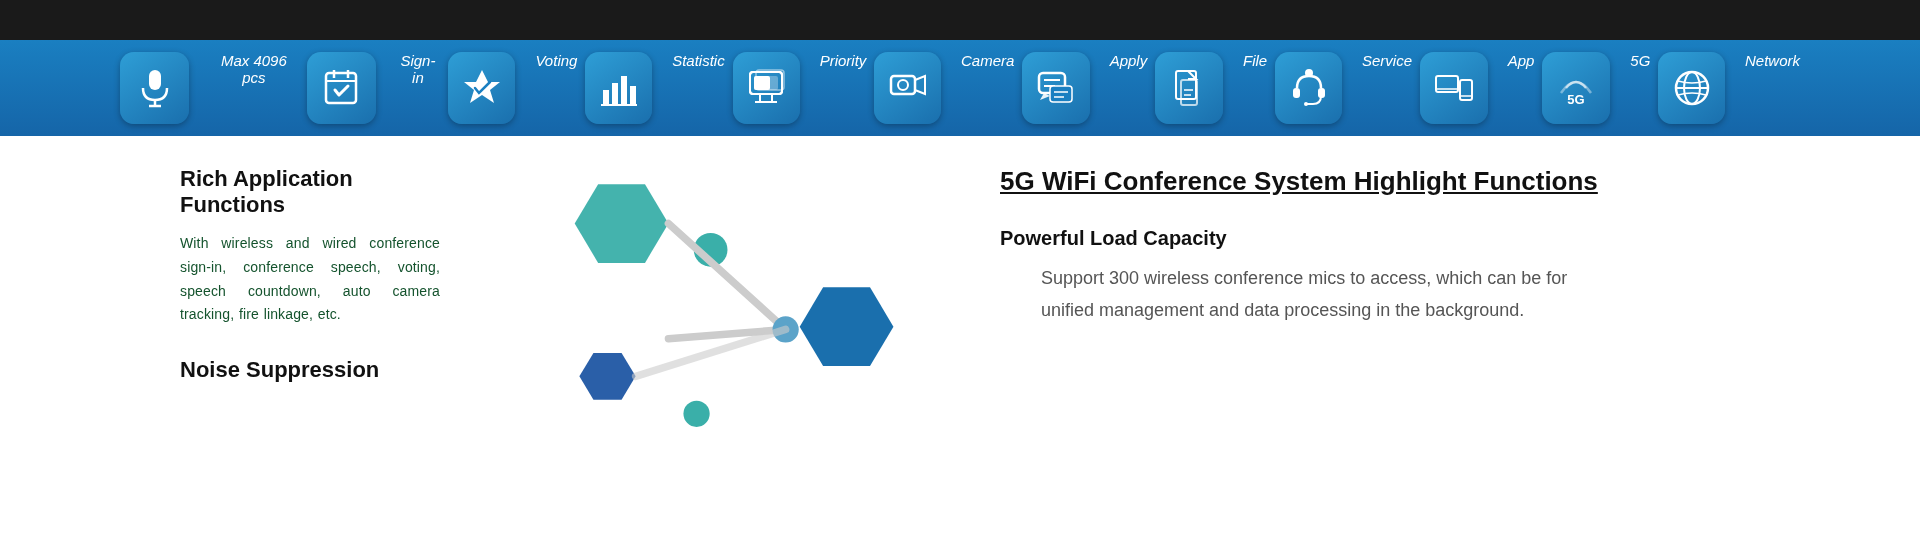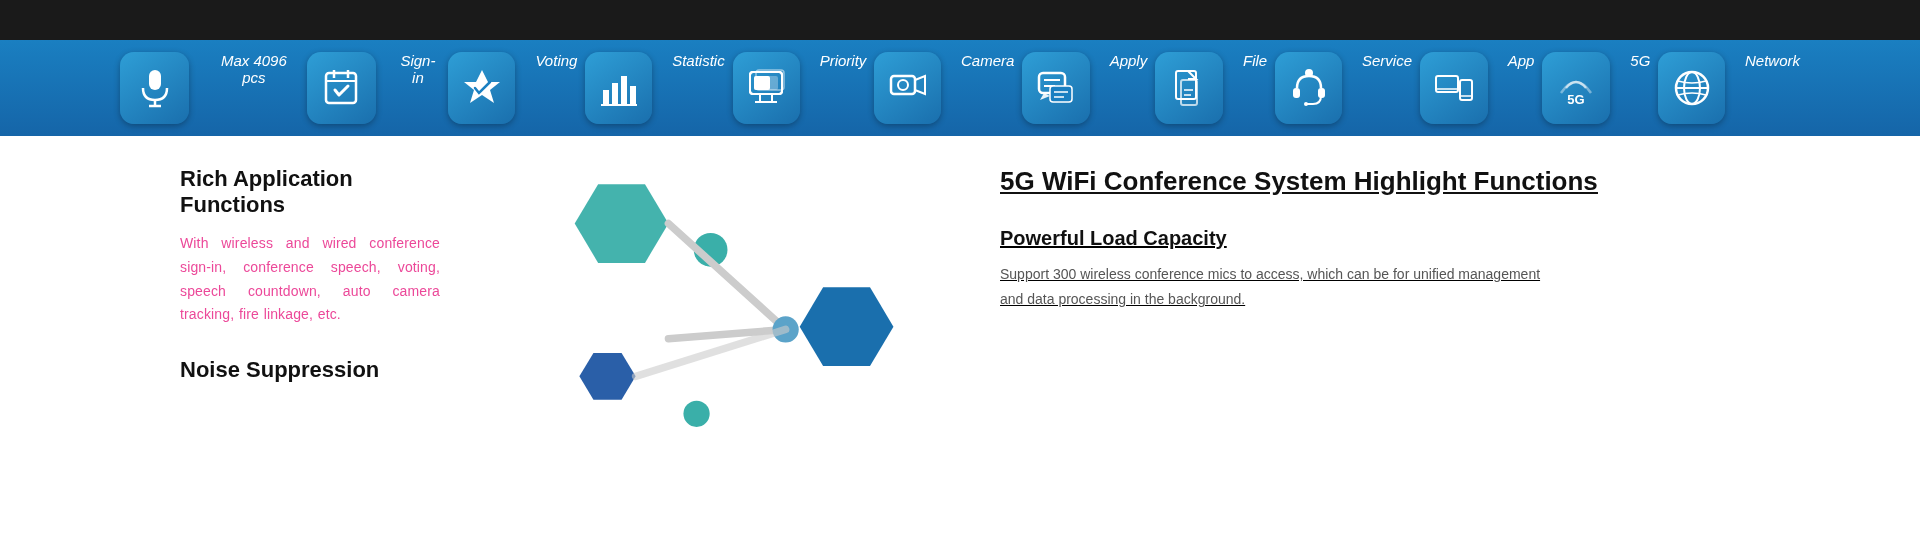--- a/index.html
+++ b/index.html
@@ -74,21 +74,21 @@
 
     .section-title {
       font-size: 22px;
       font-weight: 700;
       color: #111;
       margin-bottom: 14px;
     }
 
     .section-body {
       font-size: 14px;
-      color: #ec4899;
+      color: #14532d;
       line-height: 1.7;
       letter-spacing: 0.01em;
       word-spacing: 0.05em;
       text-align: justify;
     }
 
     .noise-title {
       font-size: 22px;
       font-weight: 700;
       color: #111;
@@ -105,43 +105,43 @@
 
     .diagram-svg {
       width: 100%;
       height: 300px;
     }
 
     
     .right-section {
       flex: 1;
       padding: 30px 80px 20px 60px;
-      text-decoration: underline;
     }
 
     .highlight-title {
       font-size: 26px;
       font-weight: 700;
       color: #111;
       text-decoration: underline;
       margin-bottom: 30px;
     }
 
     .highlight-sub {
       font-size: 20px;
       font-weight: 700;
       color: #111;
       margin-bottom: 12px;
     }
 
     .highlight-body {
-      font-size: 14px;
+      font-size: 18px;
       color: #555;
       line-height: 1.8;
       max-width: 560px;
+      margin-left: 41px;
     }
   </style>
 </head>
 <body>
 
 <div class="top-black"></div>
 
 <div class="icon-bar">
 
   <div class="icon-item">

